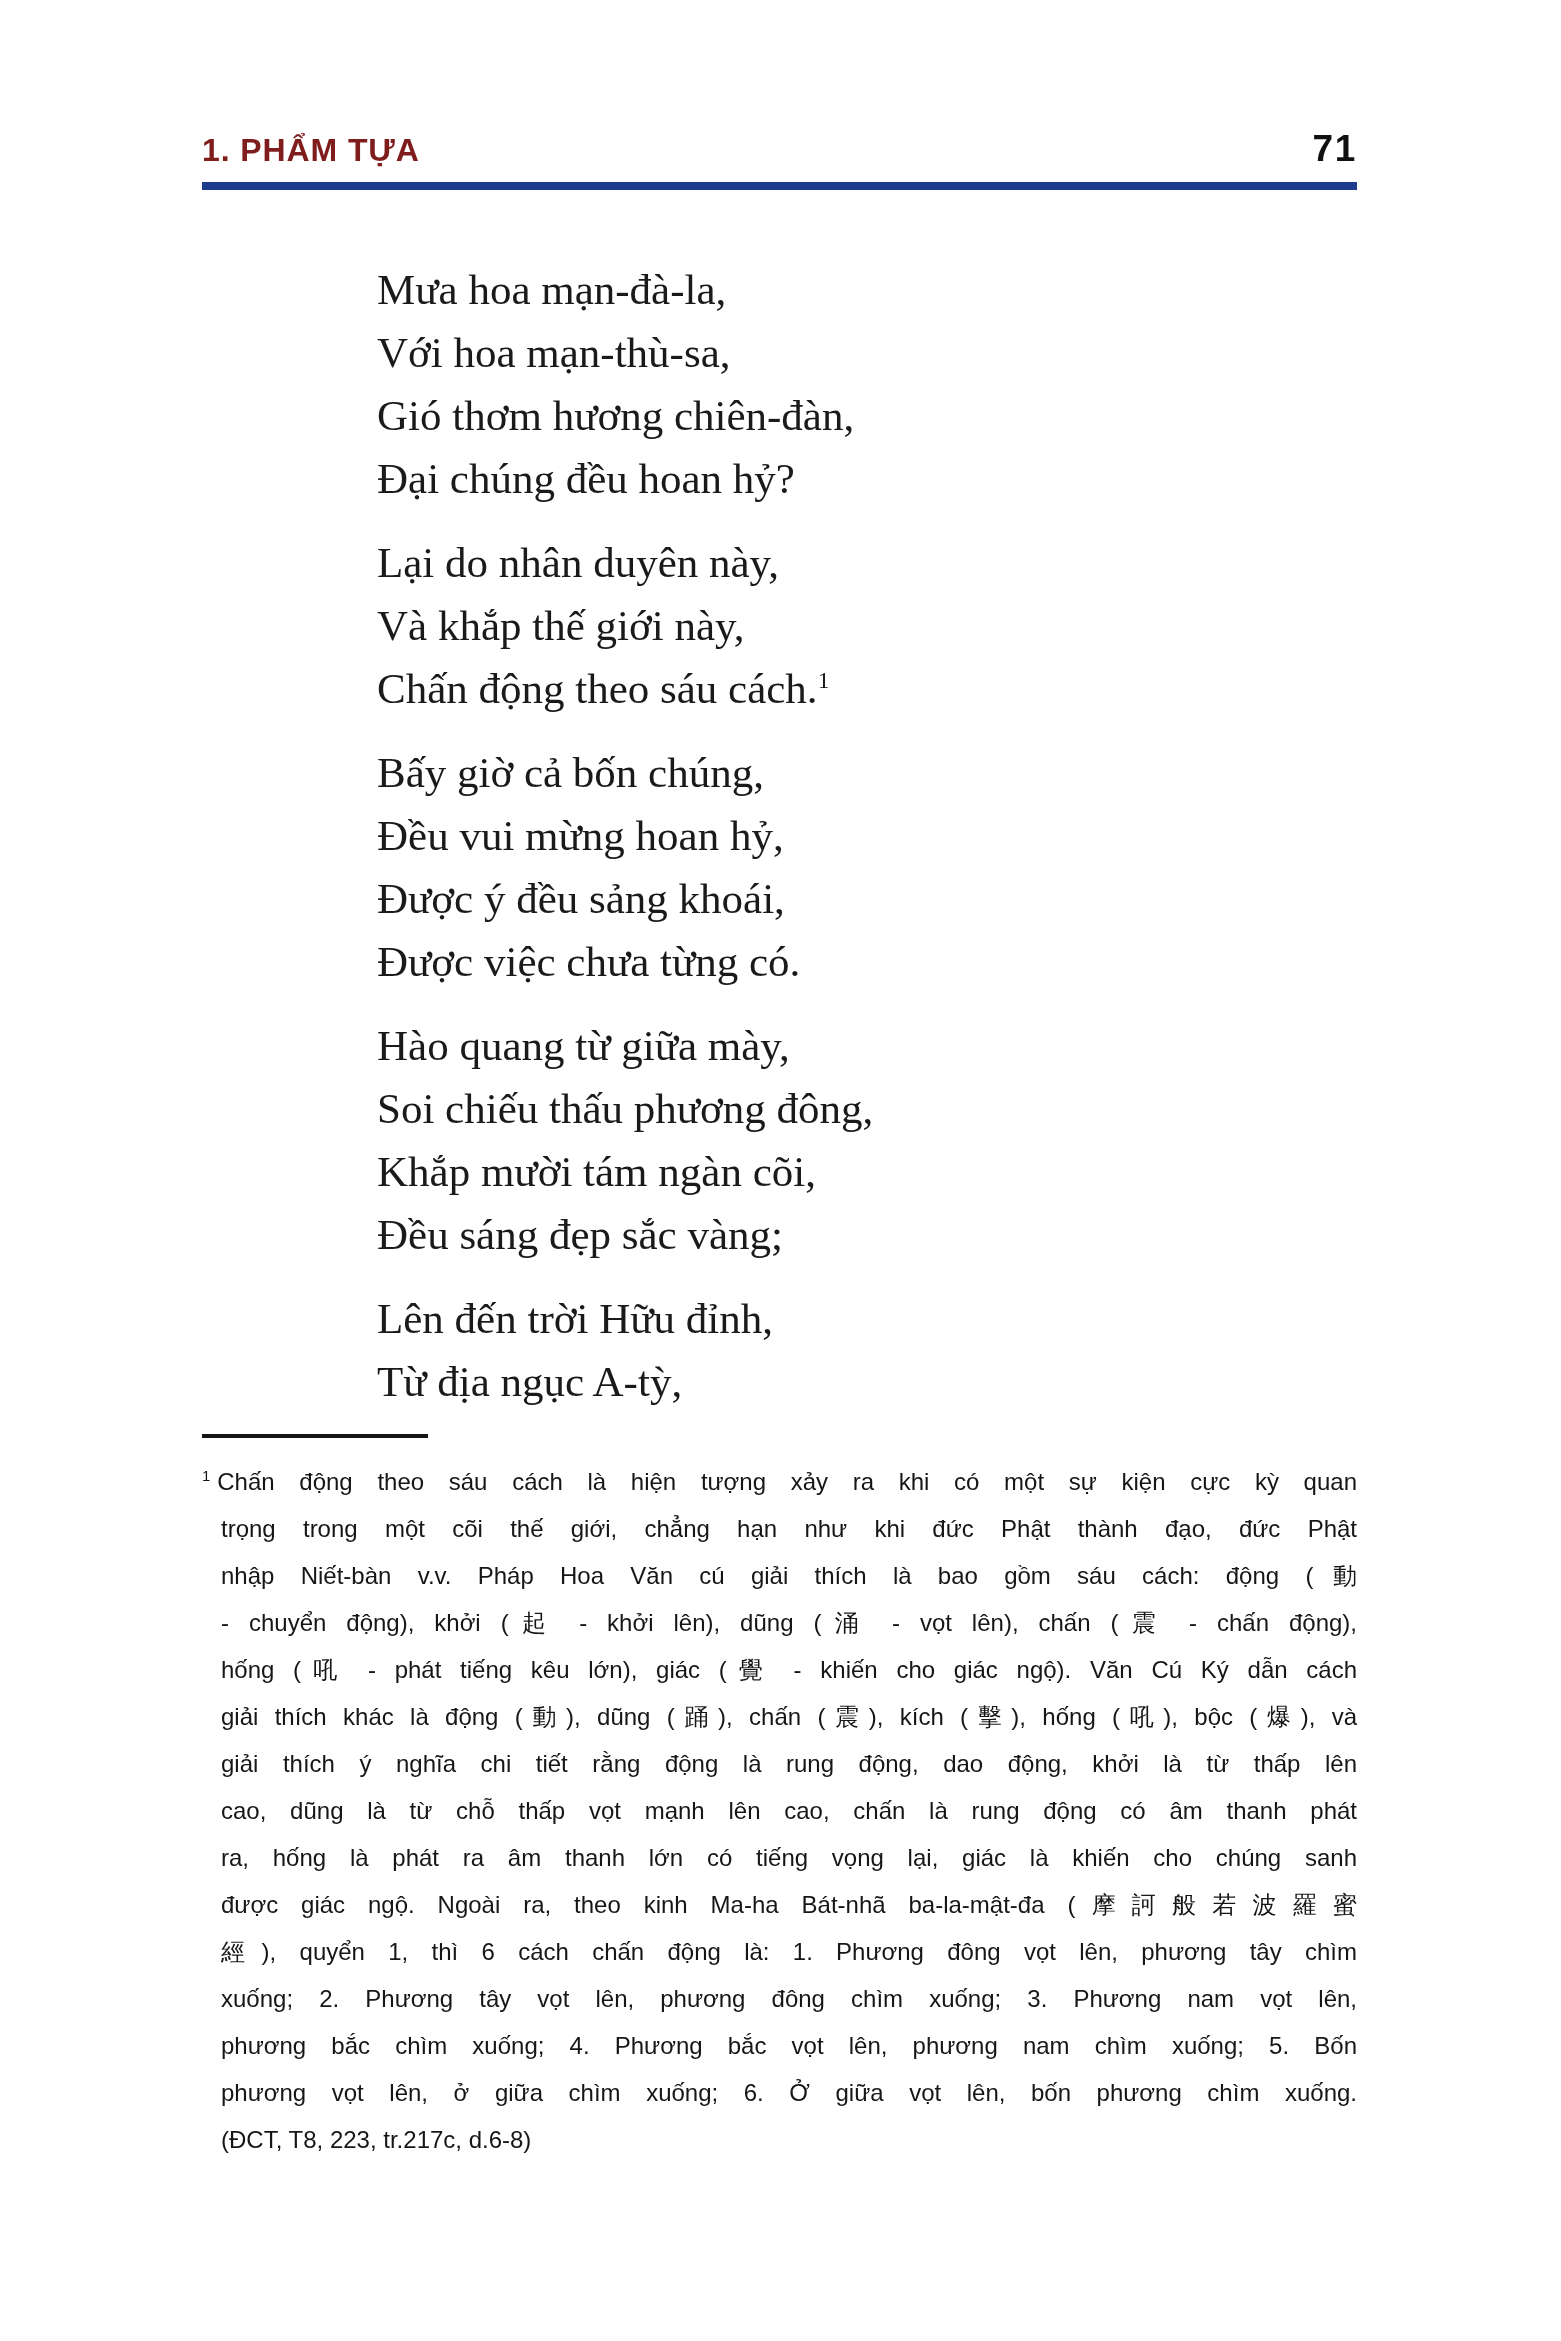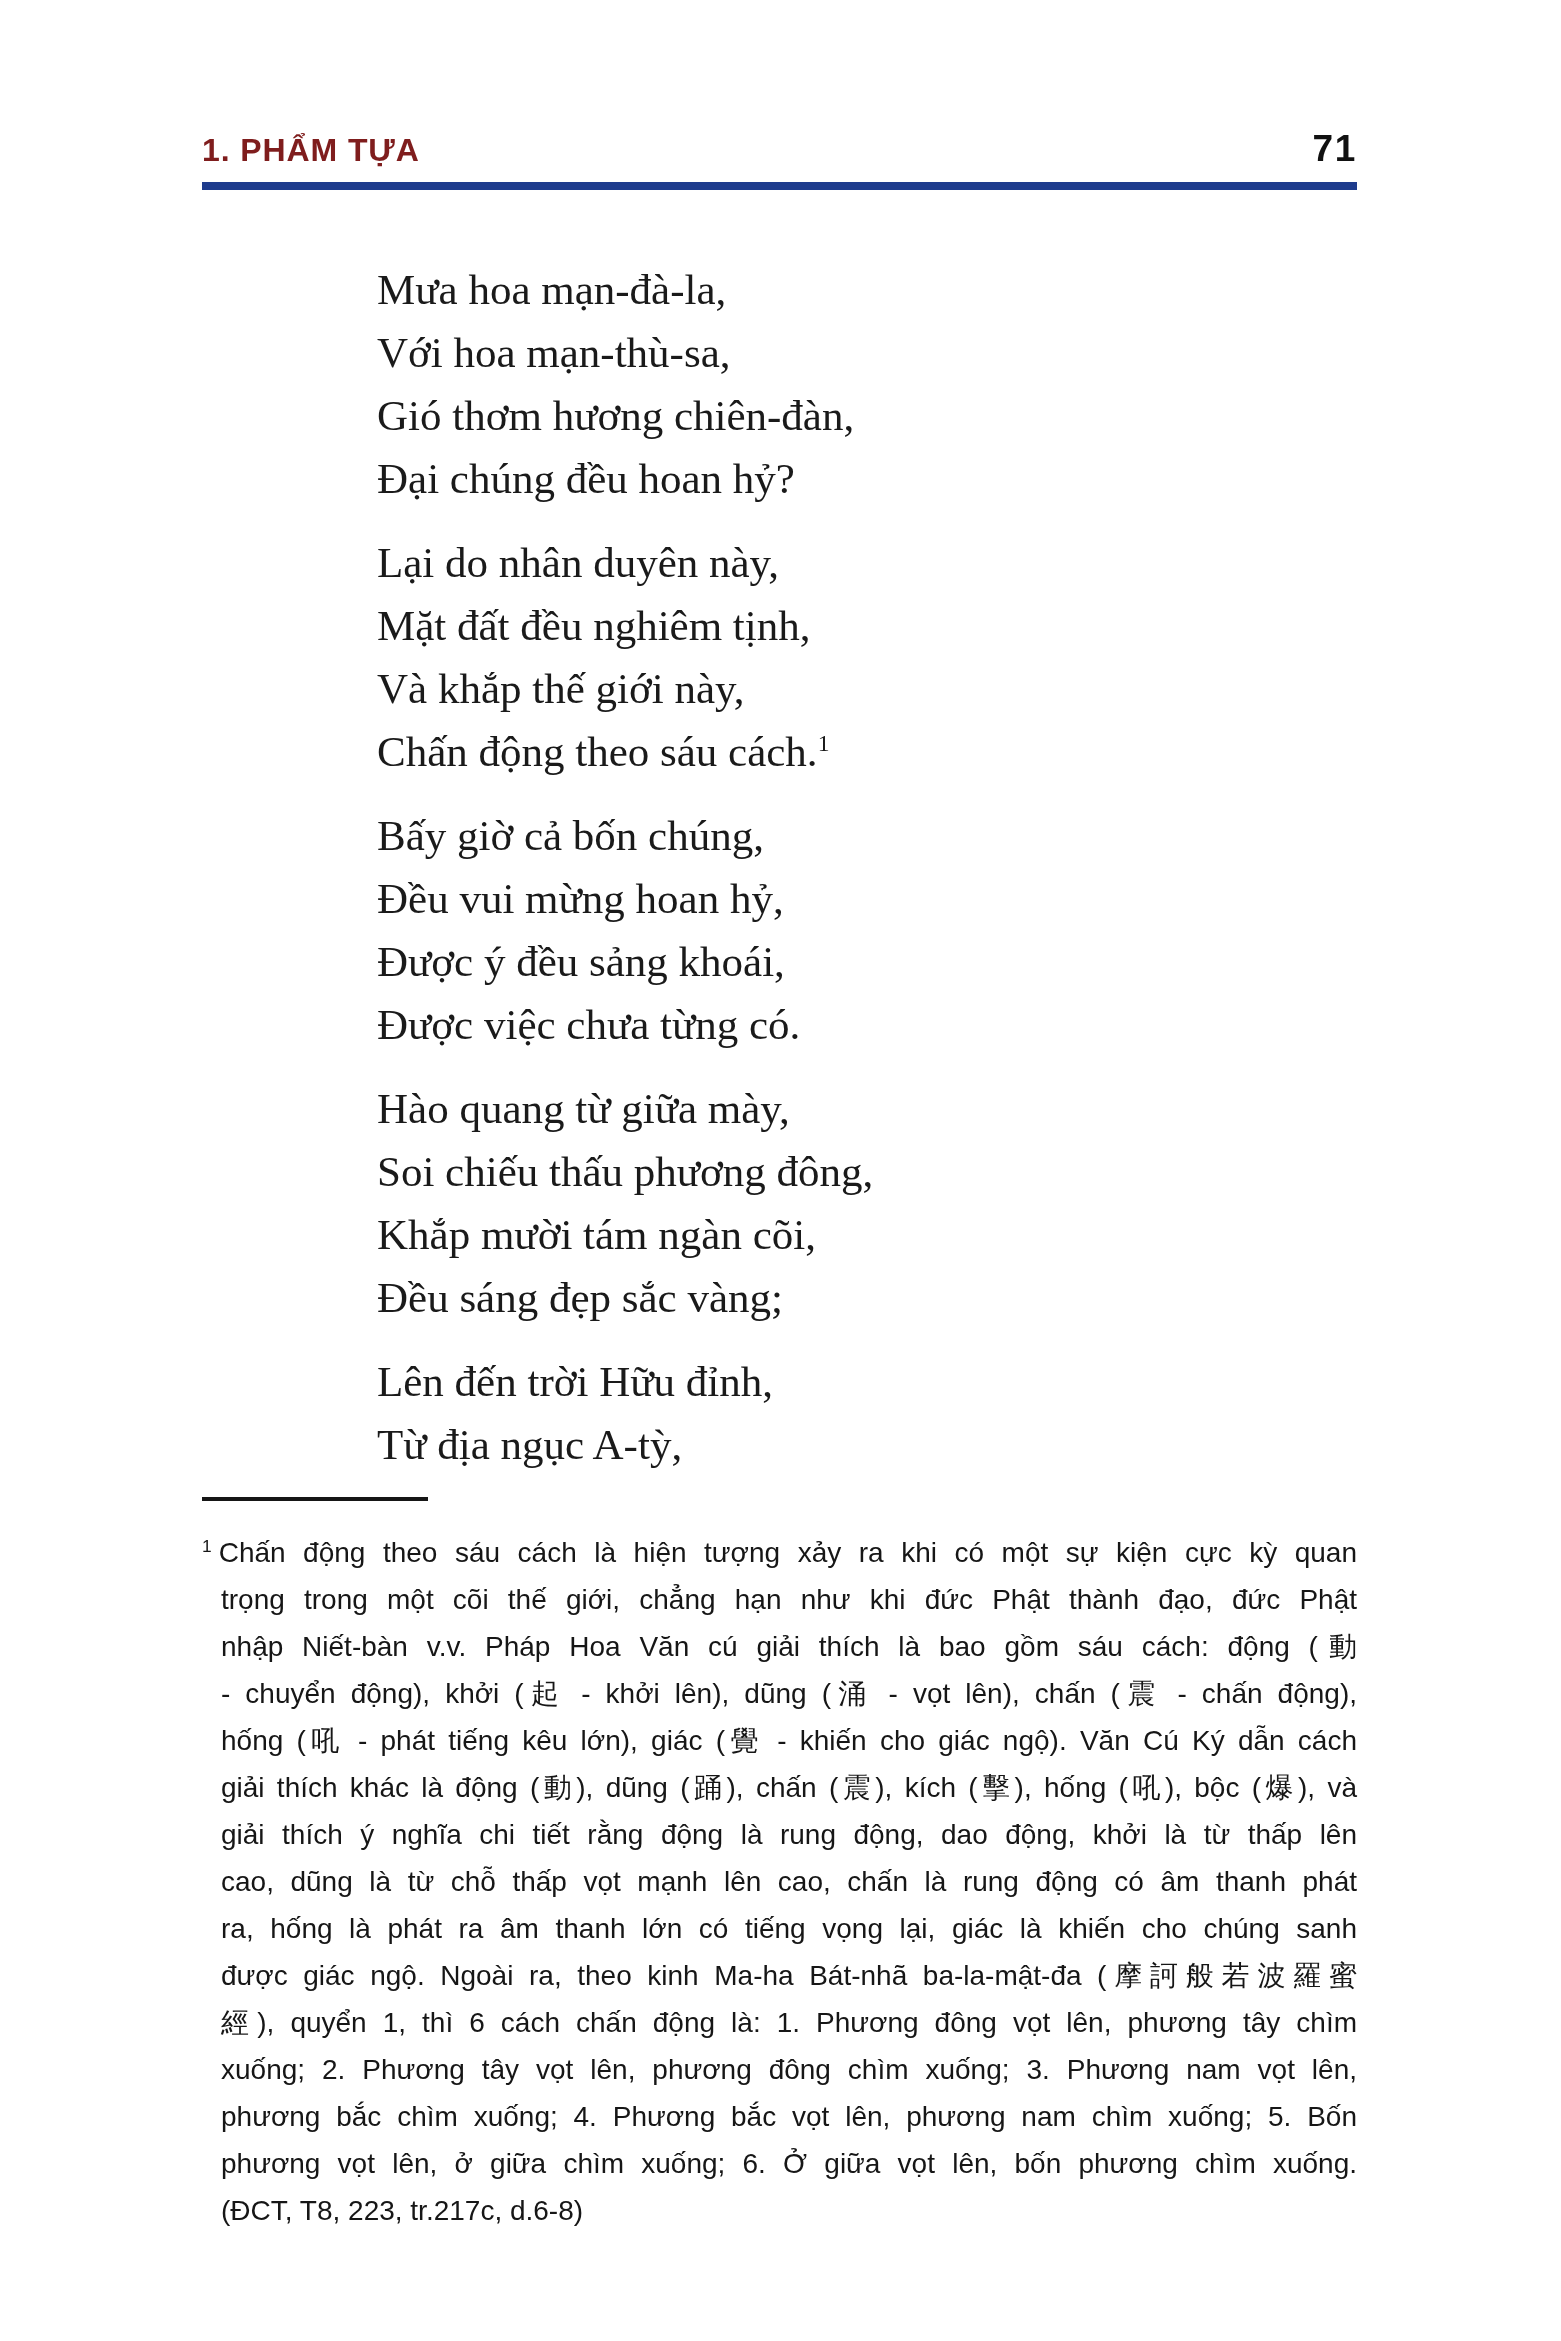--- a/index.html
+++ b/index.html
@@ -58,23 +58,23 @@
     line-height: 0;
   }
   
   .footnote-rule {
     margin-top: 7px;
     width: 226px;
     height: 4.3px;
     background: #161616;
   }
   .footnote-text {
-    margin-top: 28px;
+    margin-top: 20px;
     font-family: "Liberation Sans", "DejaVu Sans", sans-serif;
-    font-size: 28px;
+    font-size: 24px;
     line-height: 47px;
     color: #161616;
     width: 1155px;
   }
   .fline {
     text-align: justify;
     text-align-last: justify;
     padding-left: 19px;
   }
   .fline.first { padding-left: 0; }
@@ -104,21 +104,20 @@
   <main class="verse-section">
 
   <div class="stanza">
         <div class="vline">Mưa hoa mạn-đà-la,</div>
         <div class="vline">Với hoa mạn-thù-sa,</div>
         <div class="vline">Gió thơm hương chiên-đàn,</div>
         <div class="vline">Đại chúng đều hoan hỷ?</div>
       </div>
       <div class="stanza">
         <div class="vline">Lại do nhân duyên này,</div>
-        <div class="vline">Mặt đất đều nghiêm tịnh,</div>
         <div class="vline">Và khắp thế giới này,</div>
         <div class="vline">Chấn động theo sáu cách.<sup>1</sup></div>
       </div>
       <div class="stanza">
         <div class="vline">Bấy giờ cả bốn chúng,</div>
         <div class="vline">Đều vui mừng hoan hỷ,</div>
         <div class="vline">Được ý đều sảng khoái,</div>
         <div class="vline">Được việc chưa từng có.</div>
       </div>
       <div class="stanza">

